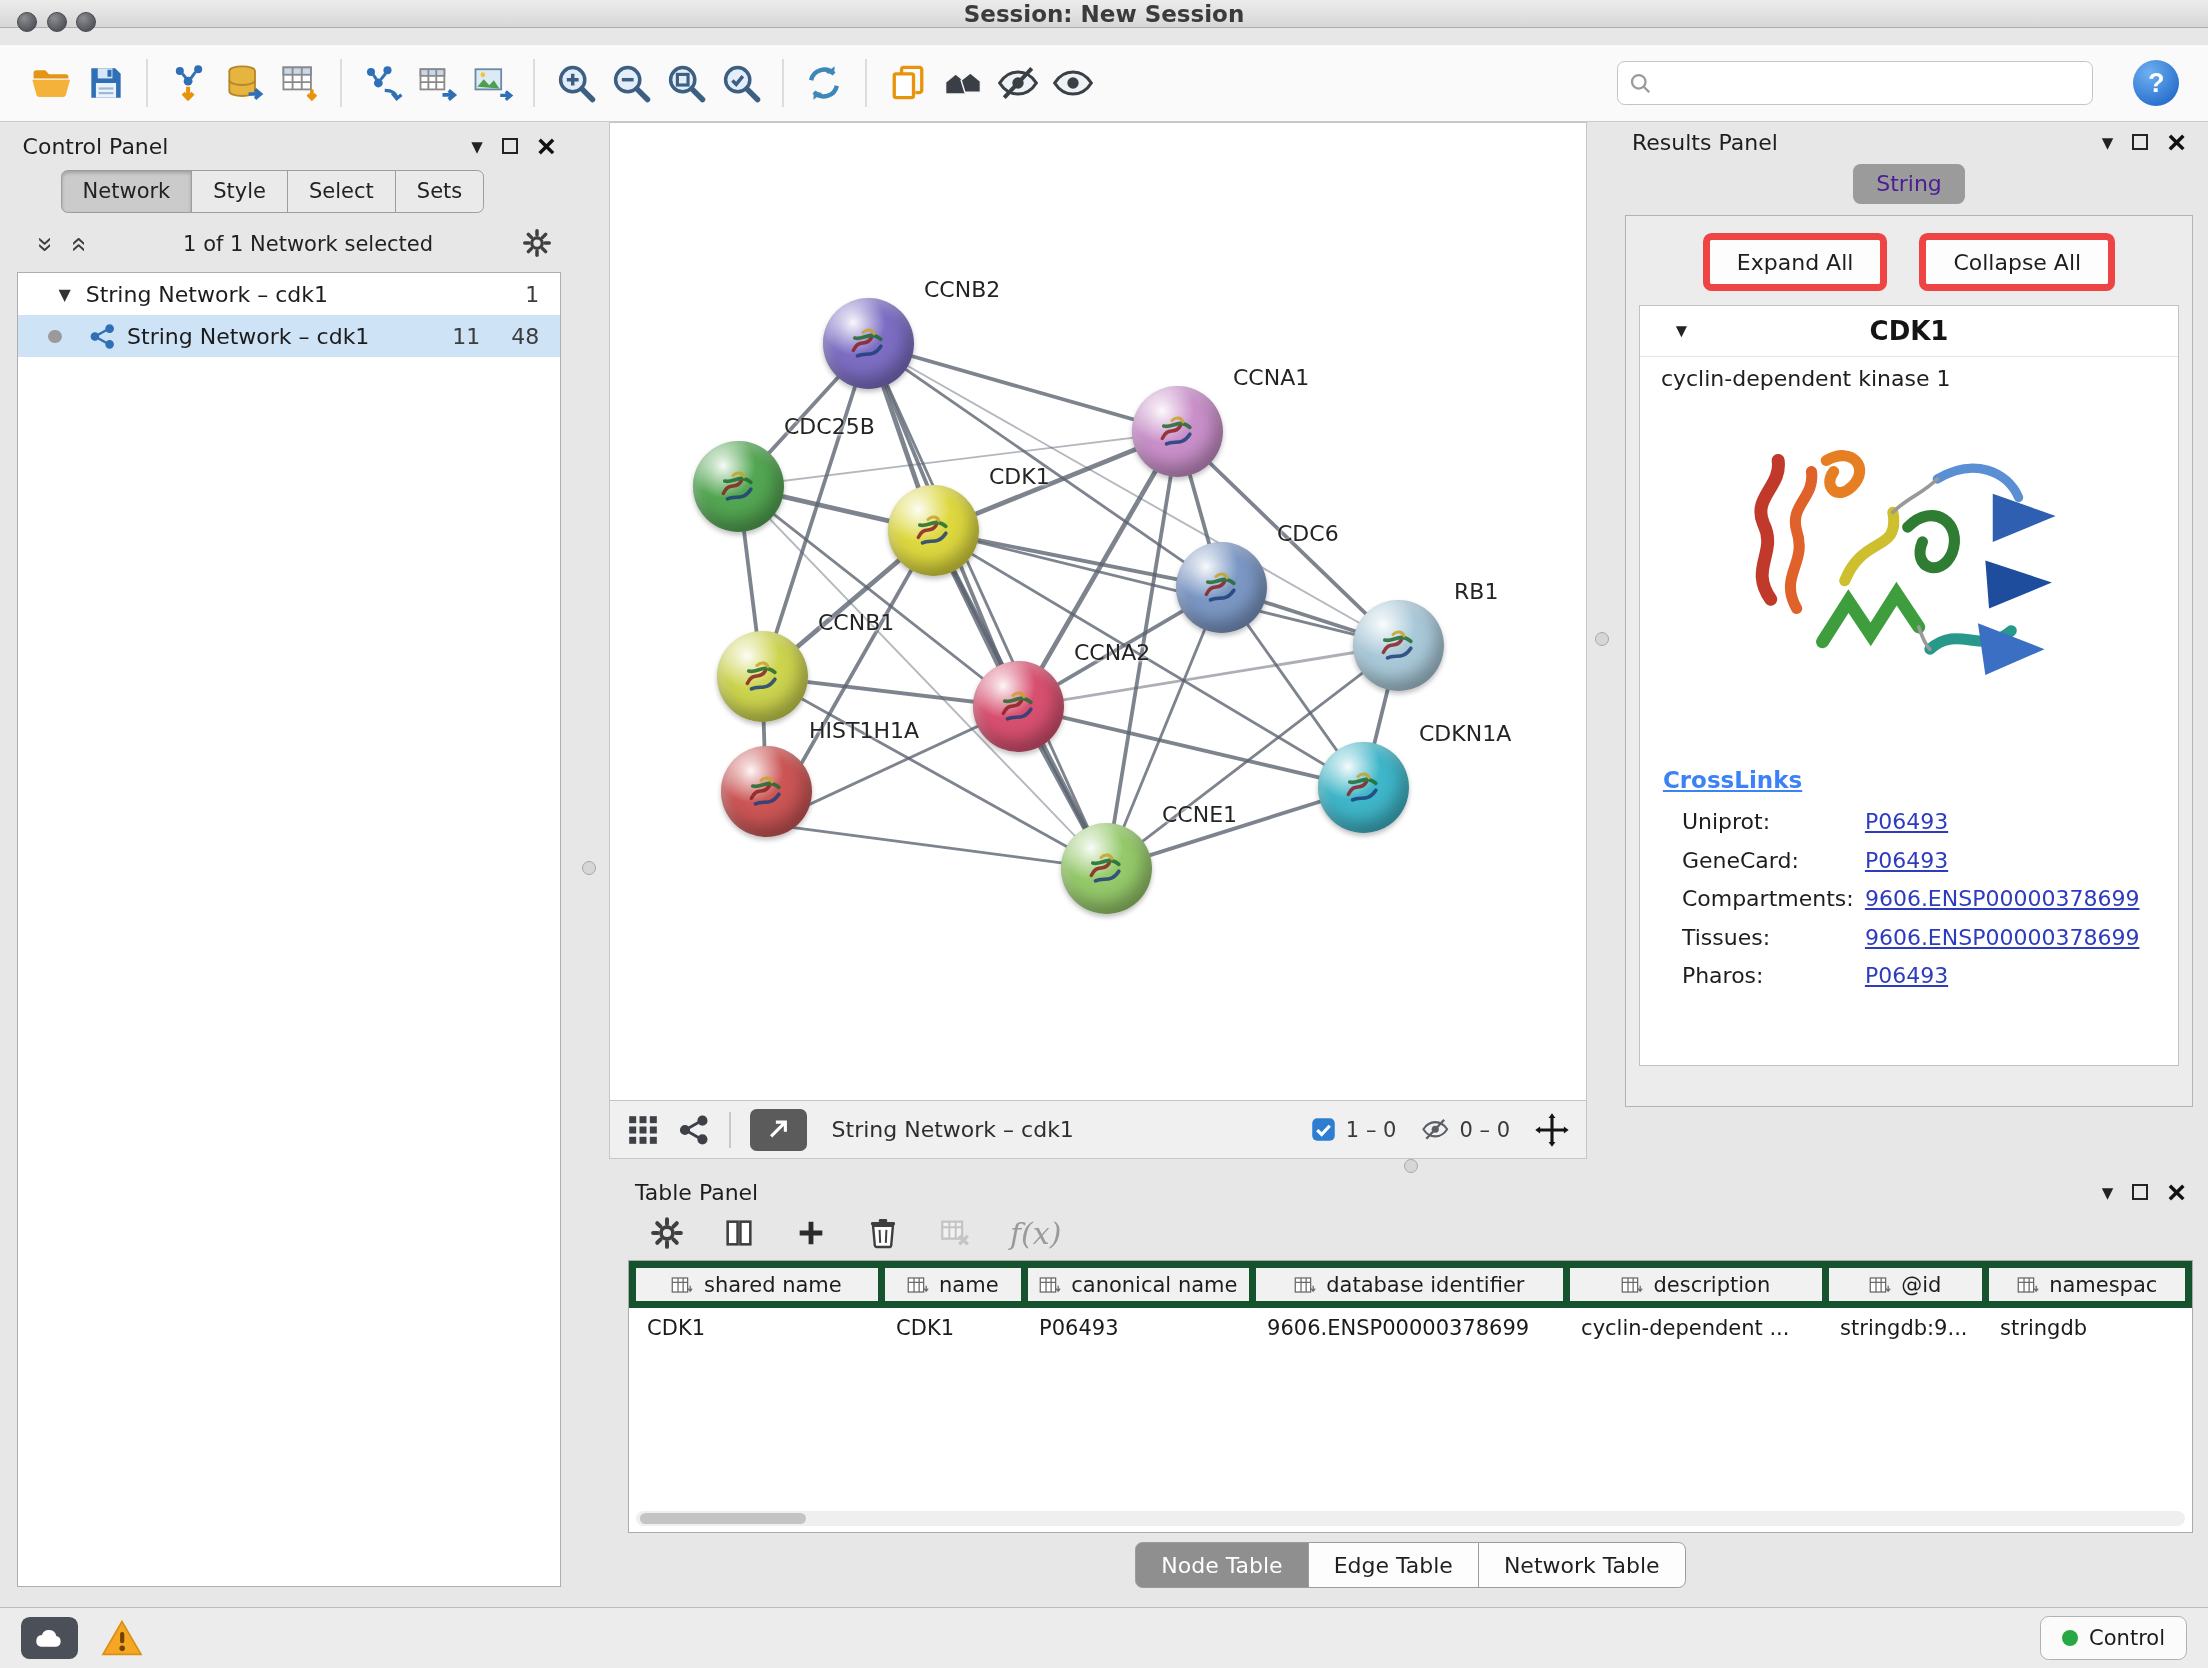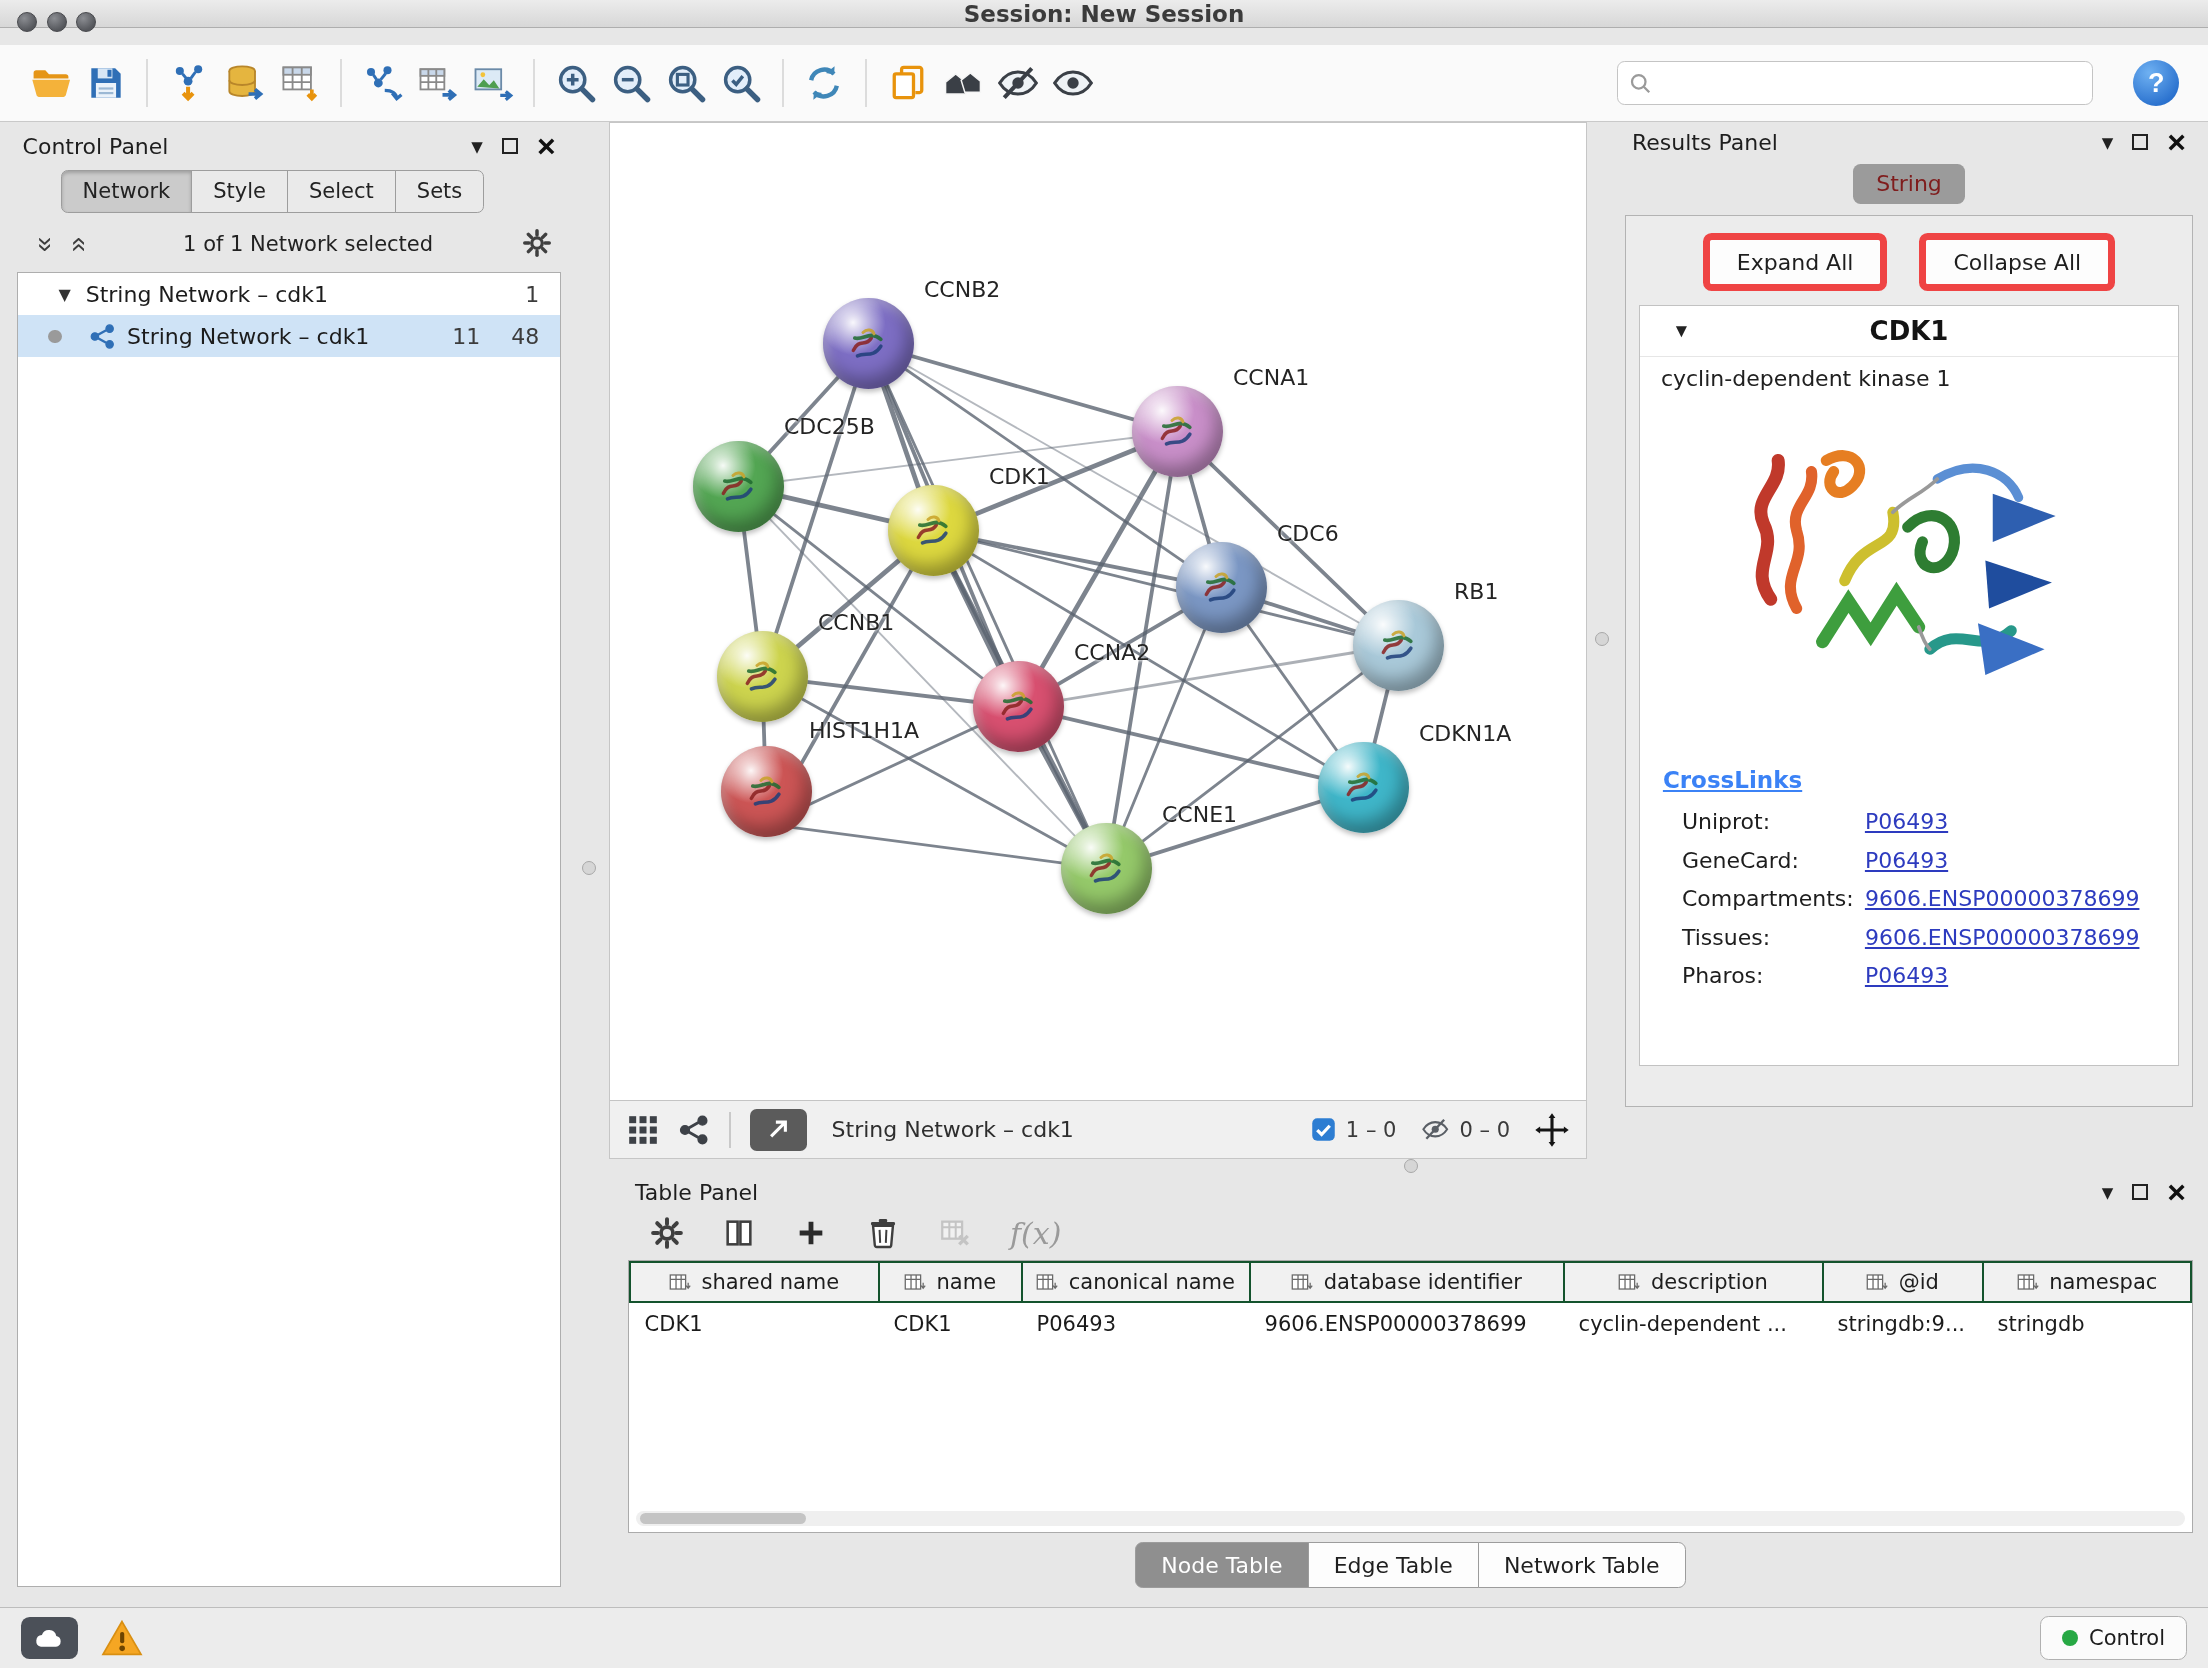--- a/index.html
+++ b/index.html
@@ -78,21 +78,21 @@
   .vf-btn { border:none; background:none; cursor:pointer; display:flex; align-items:center; }
   .vf-sep { width:1.9px; height:36px; background:#c9c9c9; }
   .birdseye { width:57px; height:42px; background:#5b5b5b; border:none; border-radius:6.7px; cursor:pointer;
     display:flex; align-items:center; justify-content:center; }
   .vf-name { font-size:22px; color:#2e2e2e; margin-left:5.7px; }
   .vf-right { margin-left:auto; display:flex; align-items:center; gap:25px; }
   .vf-count { display:flex; align-items:center; gap:9.5px; font-size:21px; color:#3a3a3a; }
 
   
   .results-panel { position:absolute; left:1617px; top:122px; width:584px; height:1037px; display:flex; flex-direction:column; }
-  .string-tab { align-self:center; background:#9b9b9b; color:#7f1d1d; font-size:22px; padding:7.6px 23px;
+  .string-tab { align-self:center; background:#9b9b9b; color:#4c1d95; font-size:22px; padding:7.6px 23px;
     border-radius:7.6px; margin:1.9px 0 11.4px 0; border:none; cursor:pointer; font-family:inherit; }
   .results-box { margin:0 7.6px; height:892px; background:#ececec; border:1px solid #b3b3b3; overflow:hidden; }
   .res-buttons { display:flex; justify-content:center; gap:32px; margin:17px 0 13.3px 0; }
   .res-btn { background:#fdfdfd; border:7px solid #ef4444; border-radius:8.6px; font-size:22px; color:#1e1e1e;
     padding:9.5px 27px; cursor:pointer; font-family:inherit; }
   .protein-card { margin:3.8px 13.3px; background:#fff; border:1px solid #c2c2c2; height:761px; position:relative; }
   .card-header { height:51px; display:flex; align-items:center; justify-content:center; position:relative;
     border-bottom:1px solid #e6e6e6; }
   .card-tri { position:absolute; left:32px; font-size:19px; color:#222; border:none; background:none; cursor:pointer; }
   .pname { font-size:26px; font-weight:bold; color:#141414; }
@@ -103,21 +103,21 @@
   .xl-label { width:183px; color:#1d1d1d; flex:0 0 auto; }
   .xl-link { color:#2d3bbf; text-decoration:underline; cursor:pointer; white-space:nowrap; }
 
   
   .table-panel { position:absolute; left:620px; top:1172px; width:1581px; height:422px; display:flex; flex-direction:column; }
   .tp-toolbar { display:flex; align-items:center; gap:38px; padding:3.8px 0 9.5px 30px; }
   .tp-btn { border:none; background:none; cursor:pointer; display:flex; align-items:center; }
   .fx { font-family:"DejaVu Serif","Liberation Serif",serif; font-style:italic; font-size:30px; color:#9a9a9a; }
   .tp-tablebox { flex:1; margin:0 7.6px; background:#fff; border:1px solid #ababab; position:relative; overflow:hidden; }
   table.node-table { width:100%; border-collapse:collapse; table-layout:fixed; }
-  .node-table th { background:#f1f1f1; border:2px solid #14532d; height:40px; font-weight:normal;
+  .node-table th { background:#f1f1f1; border:7px solid #14532d; height:40px; font-weight:normal;
     font-size:21px; color:#1d1d1d; cursor:pointer; }
   .th-inner { display:flex; align-items:center; justify-content:center; gap:9.5px; padding:0 5.7px; overflow:hidden; white-space:nowrap; }
   .node-table td { height:42px; font-size:21px; color:#1b1b1b; padding-left:15px; white-space:nowrap; overflow:hidden; }
   .hscroll { position:absolute; left:7.6px; right:7.6px; bottom:5.7px; height:15px; background:#efefef; border-radius:7.6px; }
   .hthumb { position:absolute; left:3.8px; top:1.9px; width:166px; height:11.4px; background:#c4c4c4; border-radius:5.7px; }
   .tp-tabs { display:flex; justify-content:center; margin:9.5px 0 5.7px 0; }
   .tp-tab { padding:9.5px 25px; font-size:22px; border:1px solid #9c9c9c; background:#fdfdfd; color:#1f1f1f;
     margin-left:-1px; cursor:pointer; font-family:inherit; }
   .tp-tab:first-child { border-radius:7.6px 0 0 7.6px; margin-left:0; }
   .tp-tab:last-child { border-radius:0 7.6px 7.6px 0; }

